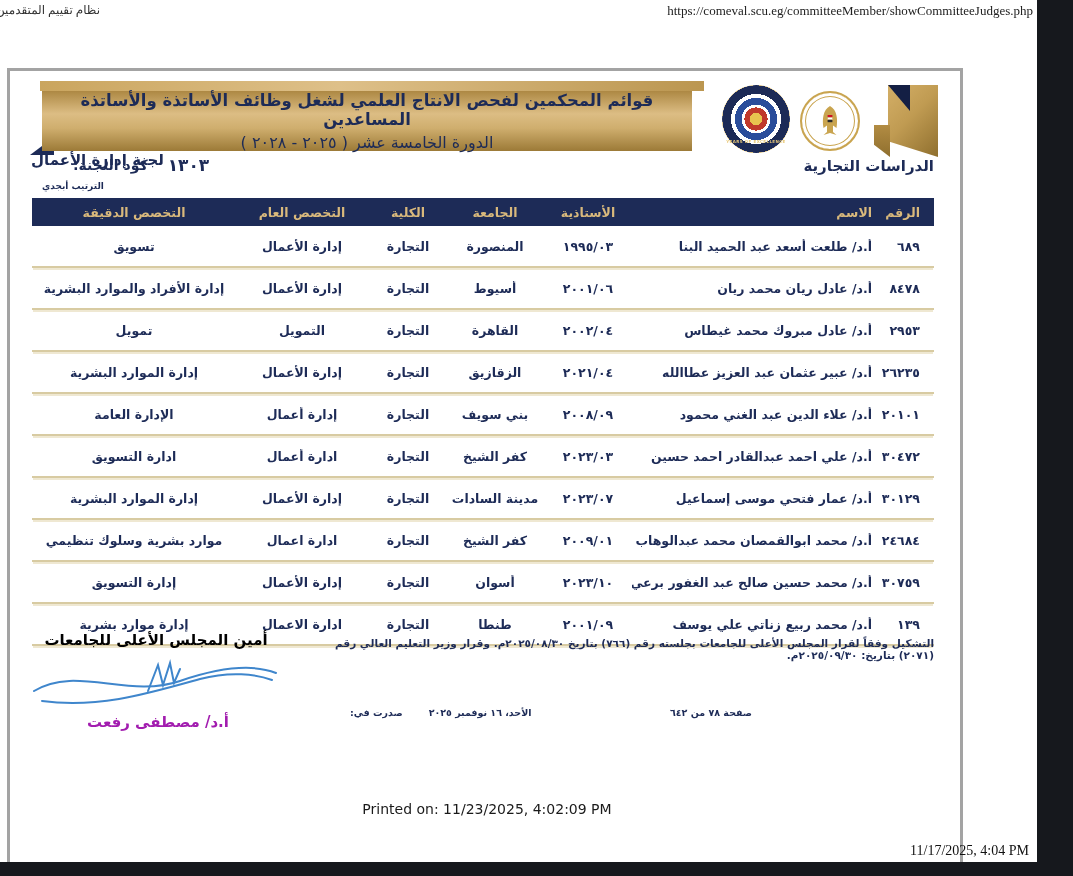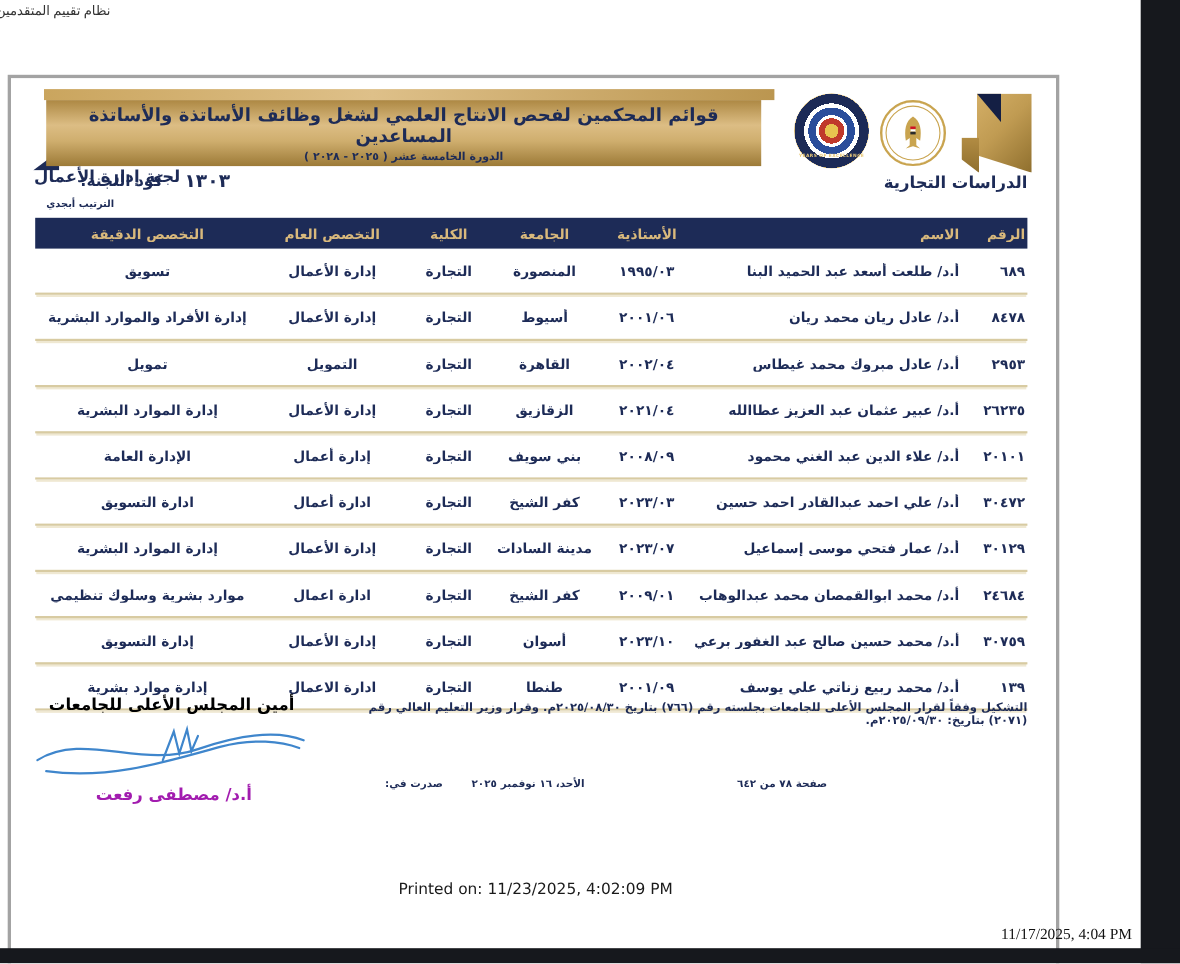--- a/index.html
+++ b/index.html
@@ -18,21 +18,21 @@
   .page{position:absolute;left:7px;top:68px;width:956px;height:842px;background:#fff;
         border:3px solid #a3a3a3;box-sizing:border-box;direction:rtl;}
   
   .banner-top{position:absolute;left:30px;top:10px;width:664px;height:10px;
               background:linear-gradient(90deg,#caa55e,#dec089 45%,#bb9650);}
   .banner{position:absolute;left:32px;top:20px;width:650px;height:60px;
           background:linear-gradient(180deg,#ad8843 0%,#dcbd84 38%,#cfae6e 62%,#9c7a37 100%);
           color:#1d2b57;text-align:center;display:flex;flex-direction:column;
           justify-content:center;gap:4px;}
   .banner .l1{font-size:16.5px;font-weight:bold;}
-  .banner .l2{font-size:10px;font-weight:bold;}
+  .banner .l2{font-size:16px;font-weight:normal;}
   .banner-fold{position:absolute;left:20px;top:66px;width:24px;height:18px;background:#1d2b57;
                clip-path:polygon(0 100%,100% 0,100% 100%);}
   
   .ribbon{position:absolute;right:22px;top:14px;width:64px;height:72px;}
   .ribbon .gold{position:absolute;left:14px;top:0;width:50px;height:72px;
                 background:linear-gradient(135deg,#d4af67 0%,#c09b52 45%,#8f6f2e 100%);
                 clip-path:polygon(0 0,100% 0,100% 100%,0 78%);}
   .ribbon .fold{position:absolute;left:14px;top:0;width:22px;height:26px;background:#141f44;
                 clip-path:polygon(0 0,100% 0,100% 100%);}
   .ribbon .tail{position:absolute;left:0;top:40px;width:16px;height:32px;
@@ -56,21 +56,21 @@
   .committee-code .lbl{font-size:14px;margin-left:23px;}
   .committee-code .val{font-size:17px;}
   .sort-note{position:absolute;left:32px;top:110px;font-size:9px;font-weight:bold;color:#1d2b57;}
   
   .tbl{position:absolute;right:26px;top:127px;width:902px;direction:rtl;color:#1d2b57;}
   .thead{display:flex;background:#1d2b57;color:#d9b97c;height:28px;align-items:center;
          font-size:12.5px;font-weight:bold;}
   .trow{display:flex;height:40px;align-items:center;font-size:12.5px;font-weight:bold;
         border-bottom:2px solid #d8cba2;box-shadow:0 3px 0 -1px #efe8d2;}
   .tcell{padding:0 4px;box-sizing:border-box;text-align:center;overflow:hidden;white-space:nowrap;}
-  .c0{width:52px;text-align:right;padding-right:2px;}
+  .c0{width:52px;text-align:right;padding-right:14px;}
   .c1{width:250px;text-align:right;padding-right:10px;}
   .c2{width:88px;}
   .c3{width:98px;}
   .c4{width:76px;}
   .c5{width:136px;}
   .c6{width:200px;}
   
   .decree{position:absolute;right:26px;top:566px;width:620px;font-size:10.5px;font-weight:bold;
           color:#1d2b57;text-align:right;direction:rtl;}
   .sec-title{position:absolute;left:28px;top:560px;width:236px;text-align:center;
@@ -87,20 +87,21 @@
               font-size:14px;color:#1a1a1a;}
   .clock{position:absolute;right:44px;top:843px;font-family:"Liberation Serif", serif;
          font-size:14px;color:#111;}
 </style>
 </head>
 <body>
 
 <div class="screen">
 
   <div class="ph-left">نظام تقييم المتقدمين للتر</div>
+  <div class="ph-url">https://comeval.scu.eg/committeeMember/showCommitteeJudges.php</div>
 
   <div class="page">
 
     <div class="banner-top"></div>
     <div class="banner-fold"></div>
     <div class="banner">
       <div class="l1">قوائم المحكمين لفحص الانتاج العلمي لشغل وظائف الأساتذة والأساتذة المساعدين</div>
       <div class="l2">الدورة الخامسة عشر ( ٢٠٢٥ - ٢٠٢٨ )</div>
     </div>
 

